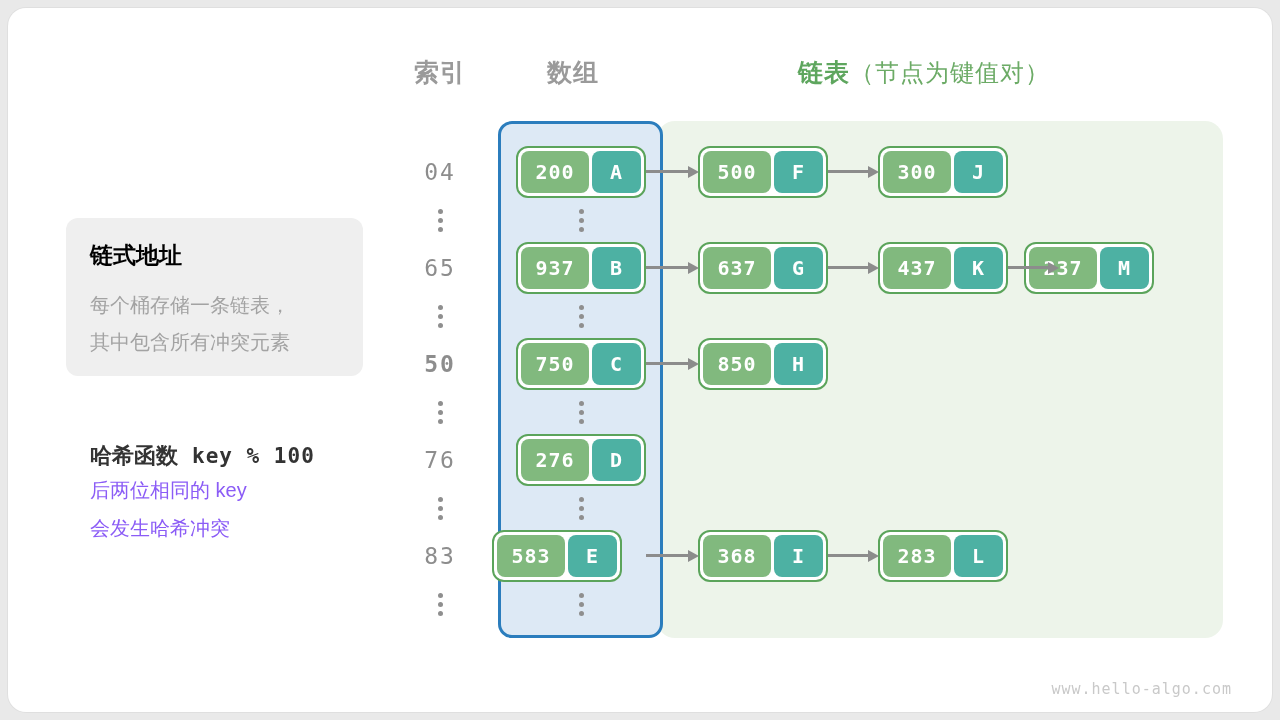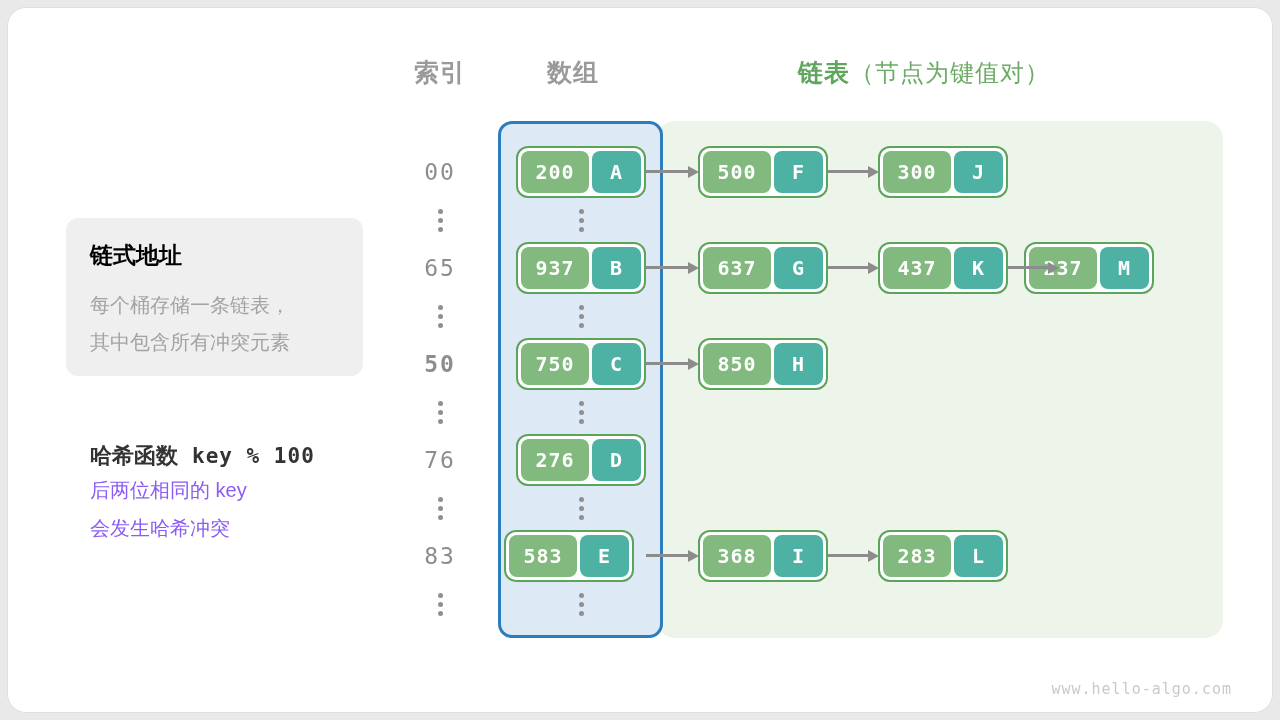--- a/index.html
+++ b/index.html
@@ -72,21 +72,21 @@
   <div class="hash-note">
     <div class="hash-title"><span>哈希函数</span><span class="formula">key % 100</span></div>
     <div class="hash-line">后两位相同的 key</div>
     <div class="hash-line">会发生哈希冲突</div>
   </div>
 
   <div class="green-region"></div>
   <div class="array-box"></div>
 
   <div id="diagram-layer">
-      <div class="idx" style="left: 400px; top: 148px;">00</div>
+      <div class="idx" style="left: 400px; top: 148px;">04</div>
       <div class="node" style="left: 508px; top: 138px;">
         <div class="pill key">200</div>
         <div class="pill val">A</div>
       </div>
       <div class="node" style="left: 690px; top: 138px;">
         <div class="pill key">500</div>
         <div class="pill val">F</div>
       </div>
       <div class="arrow" style="left: 638px; top: 162px; width: 43px;"></div>
       <div class="node" style="left: 870px; top: 138px;">
@@ -123,21 +123,21 @@
         <div class="pill key">850</div>
         <div class="pill val">H</div>
       </div>
       <div class="arrow" style="left: 638px; top: 354px; width: 43px;"></div>
       <div class="idx" style="left: 400px; top: 436px;">76</div>
       <div class="node" style="left: 508px; top: 426px;">
         <div class="pill key">276</div>
         <div class="pill val">D</div>
       </div>
       <div class="idx" style="left: 400px; top: 532px; text-align: center;">83</div>
-      <div class="node" style="left: 496px; top: 522px;">
+      <div class="node" style="left: 484px; top: 522px;">
         <div class="pill key">583</div>
         <div class="pill val">E</div>
       </div>
       <div class="node" style="left: 690px; top: 522px;">
         <div class="pill key">368</div>
         <div class="pill val">I</div>
       </div>
       <div class="arrow" style="left: 638px; top: 546px; width: 43px;"></div>
       <div class="node" style="left: 870px; top: 522px;">
         <div class="pill key">283</div>

